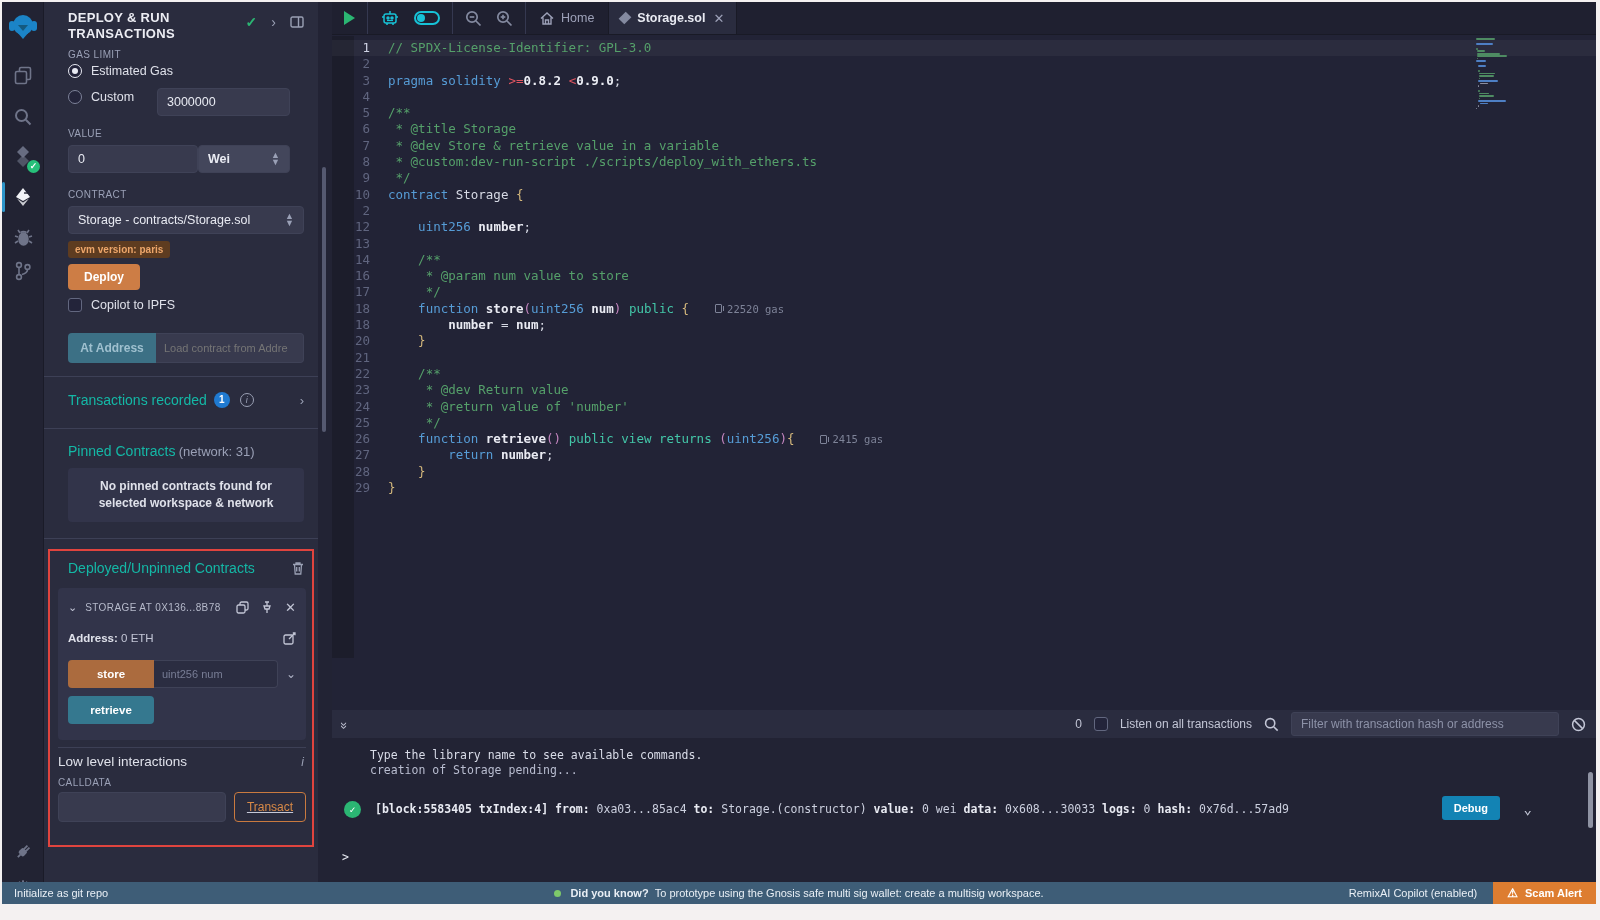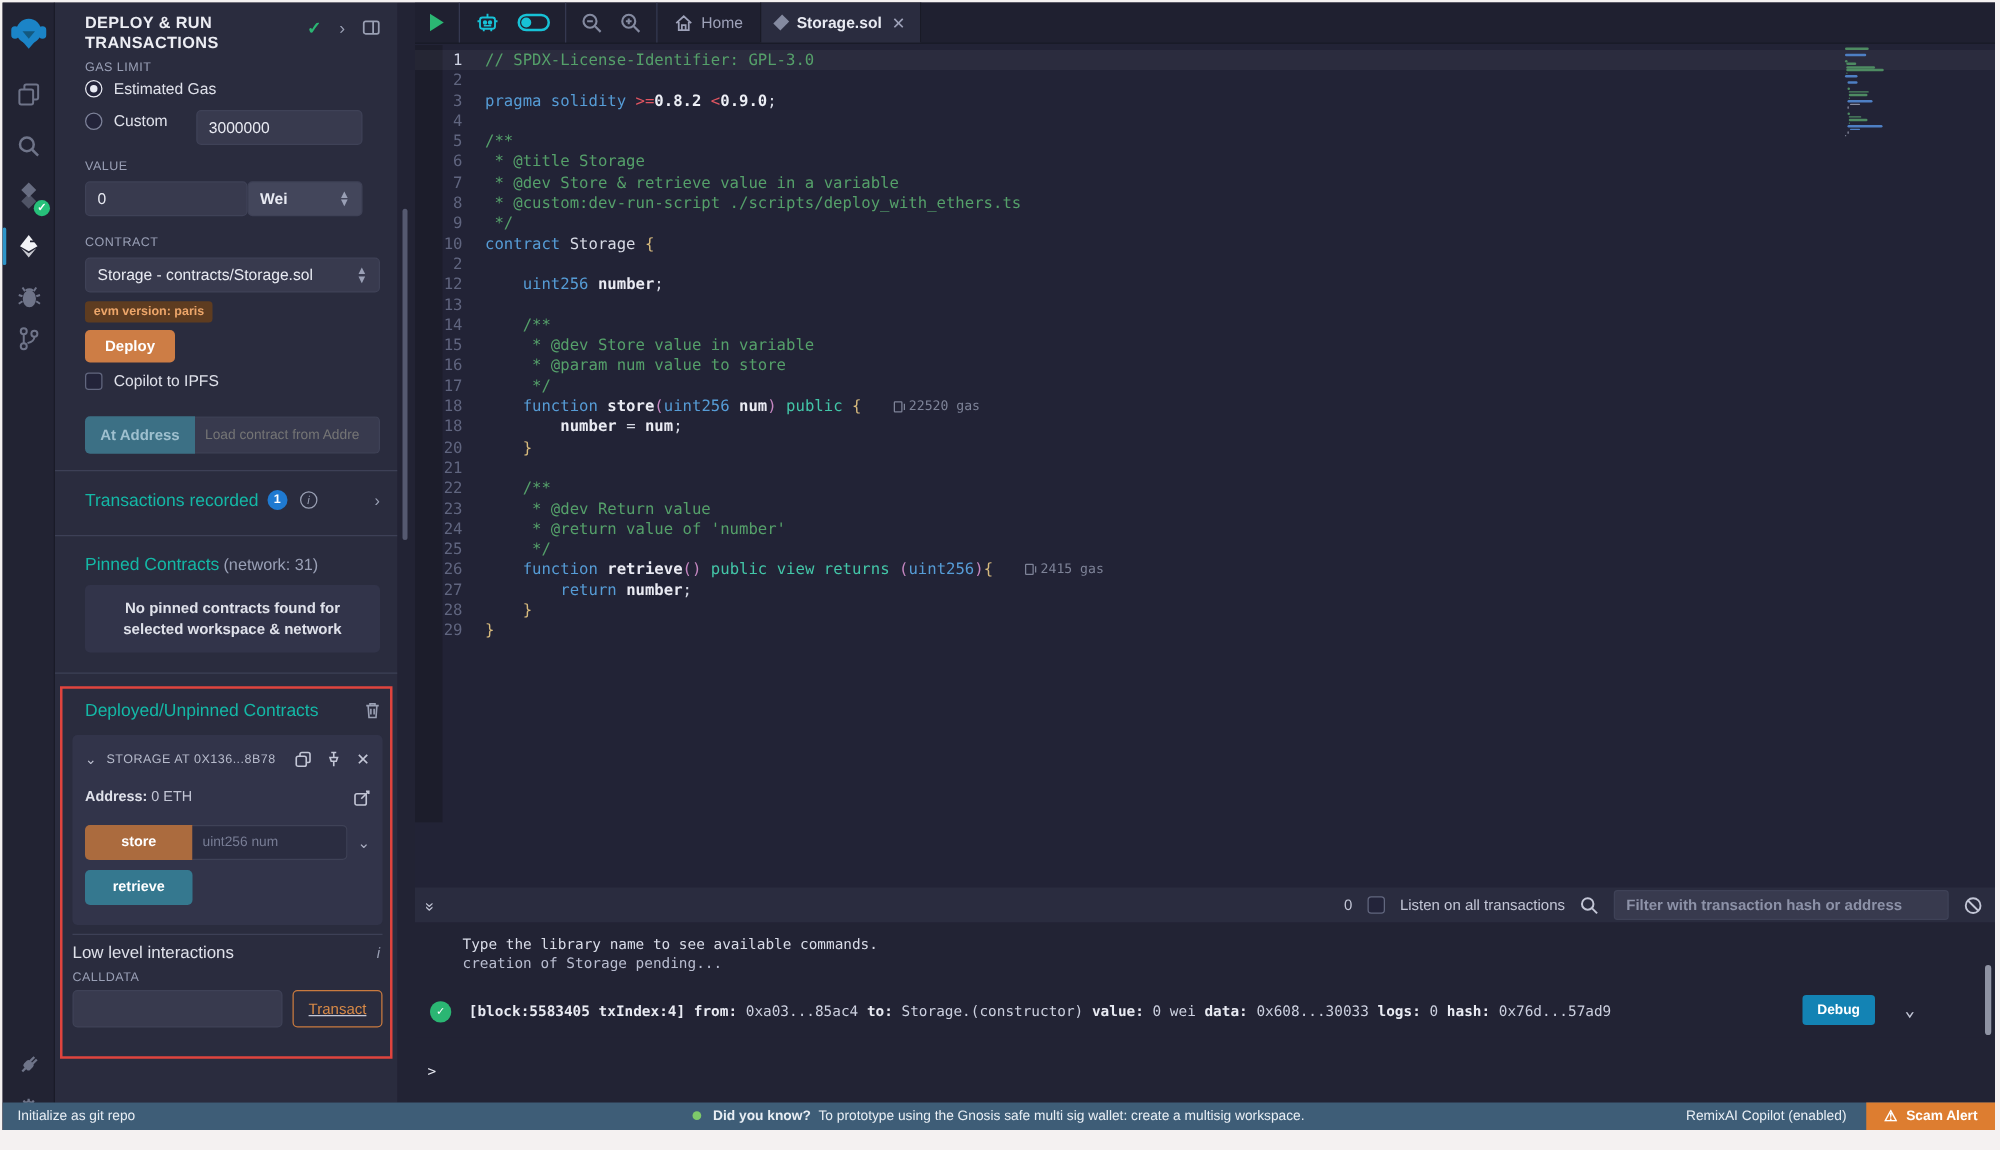--- a/index.html
+++ b/index.html
@@ -92,21 +92,21 @@
   .gas{margin-left:26px;color:#7e8398;font-size:10.5px;display:inline-flex;align-items:center;gap:5px;}
   .gasic{display:inline-block;width:7px;height:9px;border:1px solid #7e8398;border-radius:1px;position:relative;}
   .gasic::after{content:"";position:absolute;right:-3px;top:1px;width:2px;height:5px;border-right:1px solid #7e8398;}
   .minimap{position:absolute;top:2px;right:64px;width:56px;}
   .mrow{height:1.6px;margin-bottom:.9px;border-radius:1px;}
 
   
   .term-hdr{position:absolute;left:0;right:0;top:708px;height:28px;background:#2a2c3f;display:flex;align-items:center;padding:0 10px;color:#c3c6d6;}
   .dbl-chev{transform:rotate(90deg);display:inline-block;color:#c3c6d6;font-size:13px;letter-spacing:-2px;}
   .term-hdr-right{margin-left:auto;display:flex;align-items:center;gap:12px;font-size:12px;}
-  .filter-inp{background:#383a4e;border:1px solid #3f4257;border-radius:3px;height:24px;width:268px;color:#e8eaf2;font-size:12px;padding:0 9px;outline:none;font-weight:bold;}
+  .filter-inp{background:#383a4e;border:1px solid #3f4257;border-radius:3px;height:24px;width:268px;color:#e8eaf2;font-size:12px;padding:0 9px;outline:none;}
   .filter-inp::placeholder{color:#8d92a8;}
   .term-body{position:absolute;left:0;right:0;top:736px;bottom:0;background:#222334;font-family:"DejaVu Sans Mono",monospace;font-size:11.5px;color:#d9dce8;}
   .tline1{position:absolute;top:10px;left:38px;}
   .tline2{position:absolute;top:25px;left:38px;color:#b9bdd0;}
   .tx-row{position:absolute;top:62px;left:12px;right:70px;display:flex;align-items:flex-start;gap:14px;}
   .tx-check{width:17px;height:17px;border-radius:50%;background:#2bb673;color:#fff;font-size:10px;line-height:17px;text-align:center;flex:0 0 auto;margin-top:1px;}
   .tx-text{line-height:18px;color:#ccd0df;padding-right:150px;}
   .tx-text .tb{font-weight:700;color:#e8eaf2;}
   .btn-debug{position:absolute;top:58px;right:96px;background:#1383b4;color:#fff;border:none;border-radius:3px;font-size:11px;font-weight:700;padding:6px 12px;font-family:"Liberation Sans",sans-serif;}
   .tx-chev{position:absolute;top:63px;right:64px;color:#c3c6d6;font-size:14px;font-weight:700;}
@@ -373,21 +373,20 @@
           <div class="crow"><span class="ln">5</span><span class="lc"><span class="tk-c">/**</span></span></div>
           <div class="crow"><span class="ln">6</span><span class="lc"><span class="tk-c"> * @title Storage</span></span></div>
           <div class="crow"><span class="ln">7</span><span class="lc"><span class="tk-c"> * @dev Store &amp; retrieve value in a variable</span></span></div>
           <div class="crow"><span class="ln">8</span><span class="lc"><span class="tk-c"> * @custom:dev-run-script ./scripts/deploy_with_ethers.ts</span></span></div>
           <div class="crow"><span class="ln">9</span><span class="lc"><span class="tk-c"> */</span></span></div>
           <div class="crow"><span class="ln">10</span><span class="lc"><span class="tk-k">contract </span><span class="tk-w">Storage </span><span class="tk-b">{</span></span></div>
           <div class="crow"><span class="ln">2</span><span class="lc"></span></div>
           <div class="crow"><span class="ln">12</span><span class="lc"><span class="tk-w">    </span><span class="tk-k">uint256</span><span class="tk-w"> </span><span class="tk-i">number</span><span class="tk-w">;</span></span></div>
           <div class="crow"><span class="ln">13</span><span class="lc"></span></div>
           <div class="crow"><span class="ln">14</span><span class="lc"><span class="tk-c">    /**</span></span></div>
-          <div class="crow"><span class="ln">15</span><span class="lc"><span class="tk-c">     * @dev Store value in variable</span></span></div>
           <div class="crow"><span class="ln">16</span><span class="lc"><span class="tk-c">     * @param num value to store</span></span></div>
           <div class="crow"><span class="ln">17</span><span class="lc"><span class="tk-c">     */</span></span></div>
           <div class="crow"><span class="ln">18</span><span class="lc"><span class="tk-w">    </span><span class="tk-k">function </span><span class="tk-i">store</span><span class="tk-p">(</span><span class="tk-k">uint256</span><span class="tk-w"> </span><span class="tk-i">num</span><span class="tk-p">)</span><span class="tk-w"> </span><span class="tk-t">public</span><span class="tk-w"> </span><span class="tk-b">{</span></span><span class="gas"><span class="gasic"></span><span>22520 gas</span></span></div>
           <div class="crow"><span class="ln">18</span><span class="lc"><span class="tk-w">        </span><span class="tk-i">number</span><span class="tk-w"> = </span><span class="tk-i">num</span><span class="tk-w">;</span></span></div>
           <div class="crow"><span class="ln">20</span><span class="lc"><span class="tk-b">    }</span></span></div>
           <div class="crow"><span class="ln">21</span><span class="lc"></span></div>
           <div class="crow"><span class="ln">22</span><span class="lc"><span class="tk-c">    /**</span></span></div>
           <div class="crow"><span class="ln">23</span><span class="lc"><span class="tk-c">     * @dev Return value</span></span></div>
           <div class="crow"><span class="ln">24</span><span class="lc"><span class="tk-c">     * @return value of 'number'</span></span></div>
           <div class="crow"><span class="ln">25</span><span class="lc"><span class="tk-c">     */</span></span></div>

